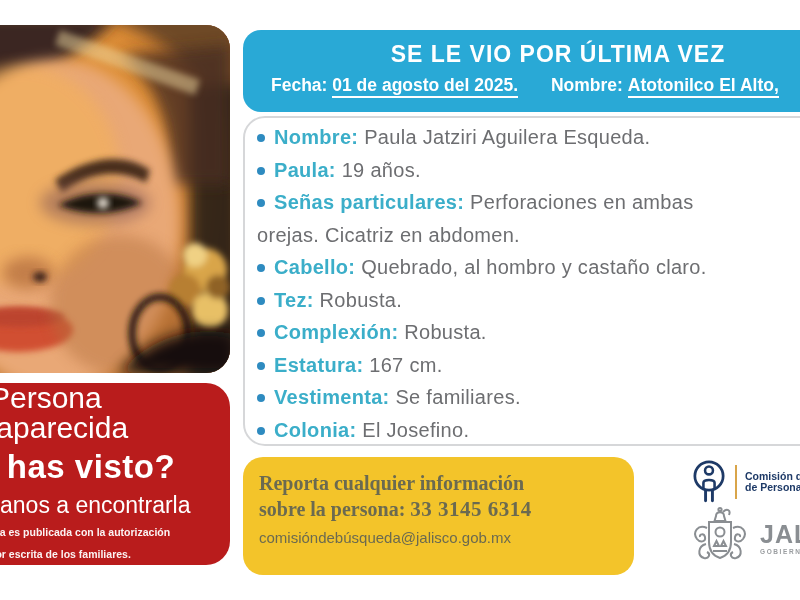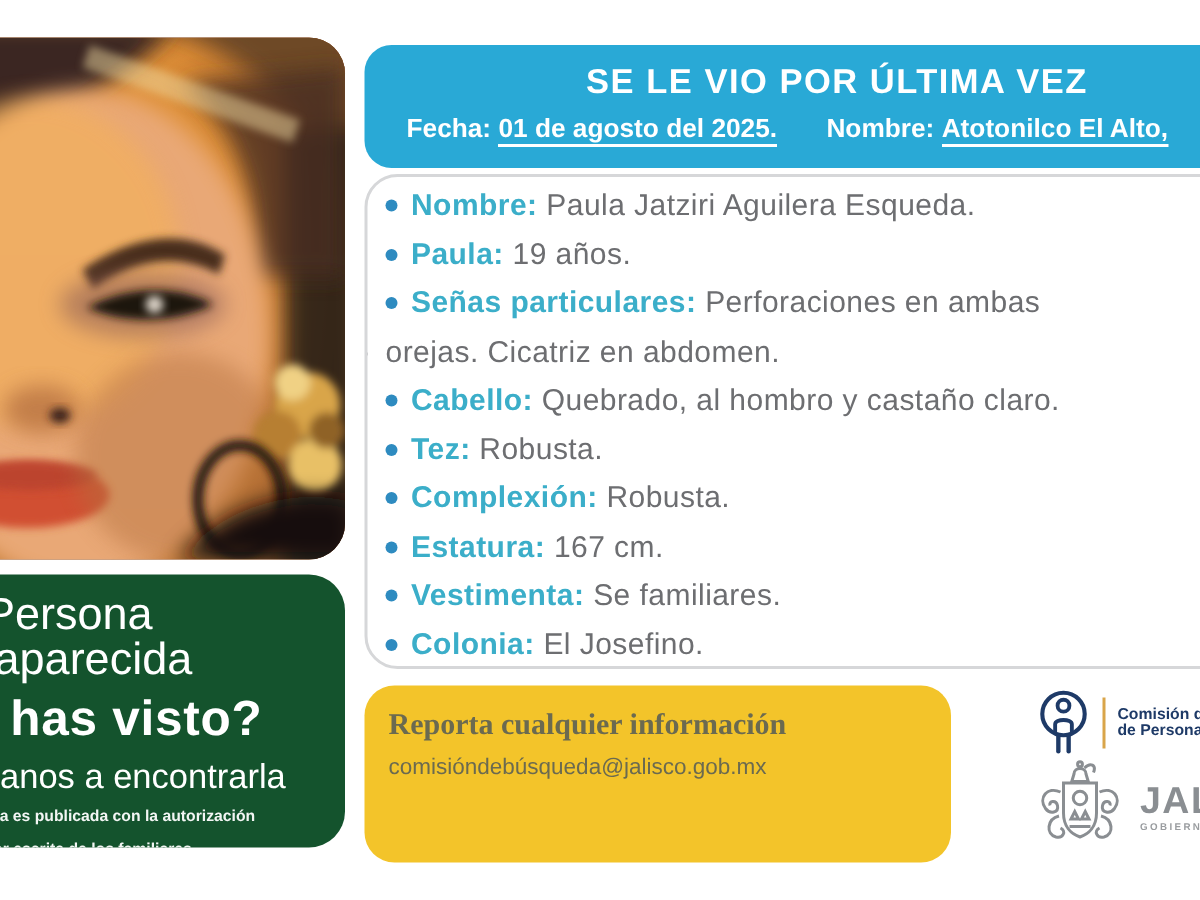--- a/index.html
+++ b/index.html
@@ -12,22 +12,22 @@
   
   .photo {
     position:absolute; left:0; top:25px; width:230px; height:348px;
     border-radius:0 24px 24px 0; overflow:hidden; background:#8a4a22;
   }
   .photo svg { display:block; width:100%; height:100%; }
 
   
   .left-panel {
     position:absolute; left:0; top:383px; width:230px; height:182px;
-    background:#14532d; border-radius:0 24px 24px 0;
-    overflow:hidden; color:#ffffff; padding-top:12px;
+    background:#b91c1c; border-radius:0 24px 24px 0;
+    overflow:hidden; color:#ffffff; 
   }
   .lp-line { white-space:nowrap; }
   .lp-l1 { font-size:30px; font-weight:400; margin-left:-10px; line-height:30px; }
   .lp-l2 { font-size:30px; font-weight:400; margin-left:-52px; line-height:30px; }
   .lp-l3 { font-size:33px; font-weight:700; margin-left:-63px; line-height:34px; margin-top:7px; letter-spacing:.5px; }
   .lp-l4 { font-size:23px; font-weight:400; margin-left:-52px; line-height:24px; margin-top:9px; }
   .lp-disc { font-size:10.5px; font-weight:700; line-height:13px; margin-top:9px; opacity:.95; }
   .lp-d1 { margin-left:-44px; }
   .lp-d2 { margin-left:-11px; }
 
@@ -192,20 +192,23 @@
   <li class="detail-row">
     <span class="bullet"></span><span class="d-label">Vestimenta:</span> <span class="d-value">Se familiares.</span>
   </li>
   <li class="detail-row">
     <span class="bullet"></span><span class="d-label">Colonia:</span> <span class="d-value">El Josefino.</span>
   </li>
 </ul>
 
 <div class="report-box">
   <div class="rb-l1">Reporta cualquier información</div>
+  <div class="rb-l2">
+    <span>sobre la persona: </span><span class="rb-phone">33 3145 6314</span>
+  </div>
   <div class="rb-email">comisióndebúsqueda@jalisco.gob.mx</div>
 </div>
 
 <div class="comision-logo">
   <span class="cl-icon">
     <svg width="38" height="48" viewBox="0 0 44 56" fill="none">
       <circle cx="22" cy="21" r="16.5" stroke="#1E3A67" stroke-width="3.2"></circle>
       <circle cx="22" cy="14.5" r="4.6" stroke="#1E3A67" stroke-width="3"></circle>
       <path d="M15.5 35 L15.5 29 C15.5 24.5 28.5 24.5 28.5 29 L28.5 35" stroke="#1E3A67" stroke-width="3" stroke-linecap="round"></path>
       <path d="M18 38 L18 50" stroke="#1E3A67" stroke-width="3.4" stroke-linecap="round"></path>

